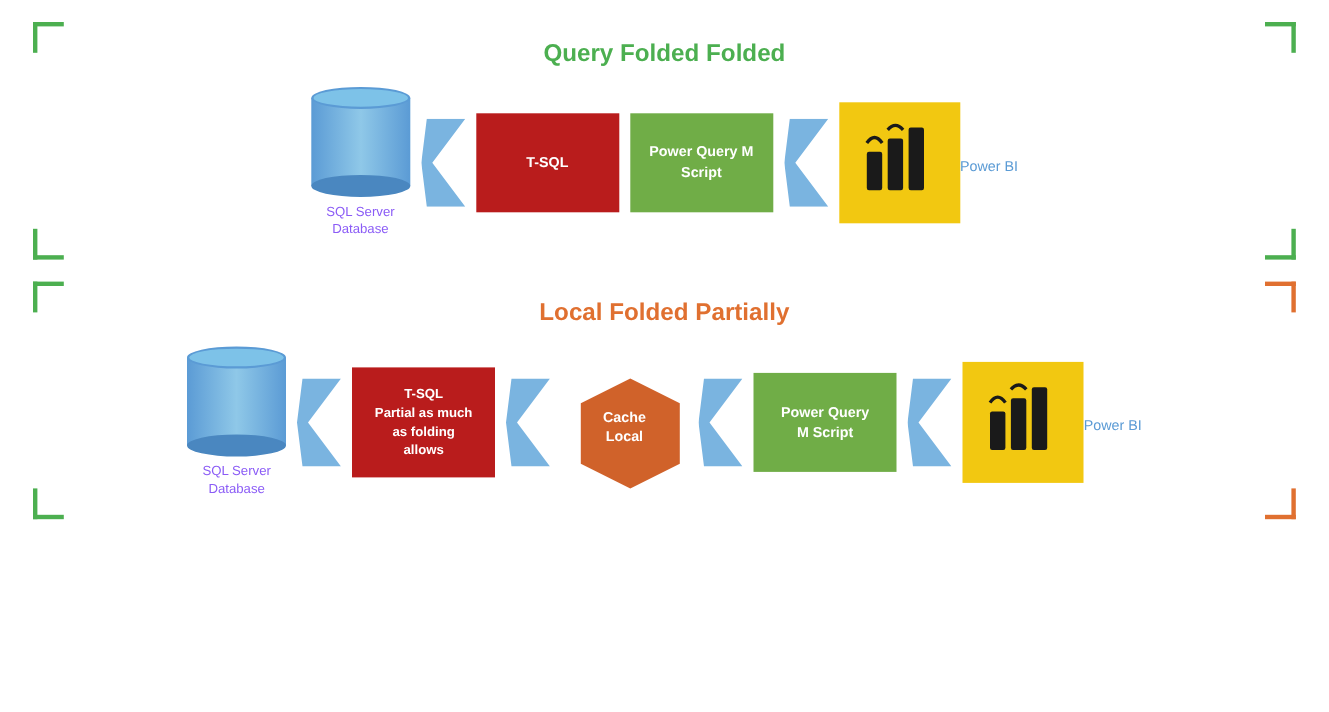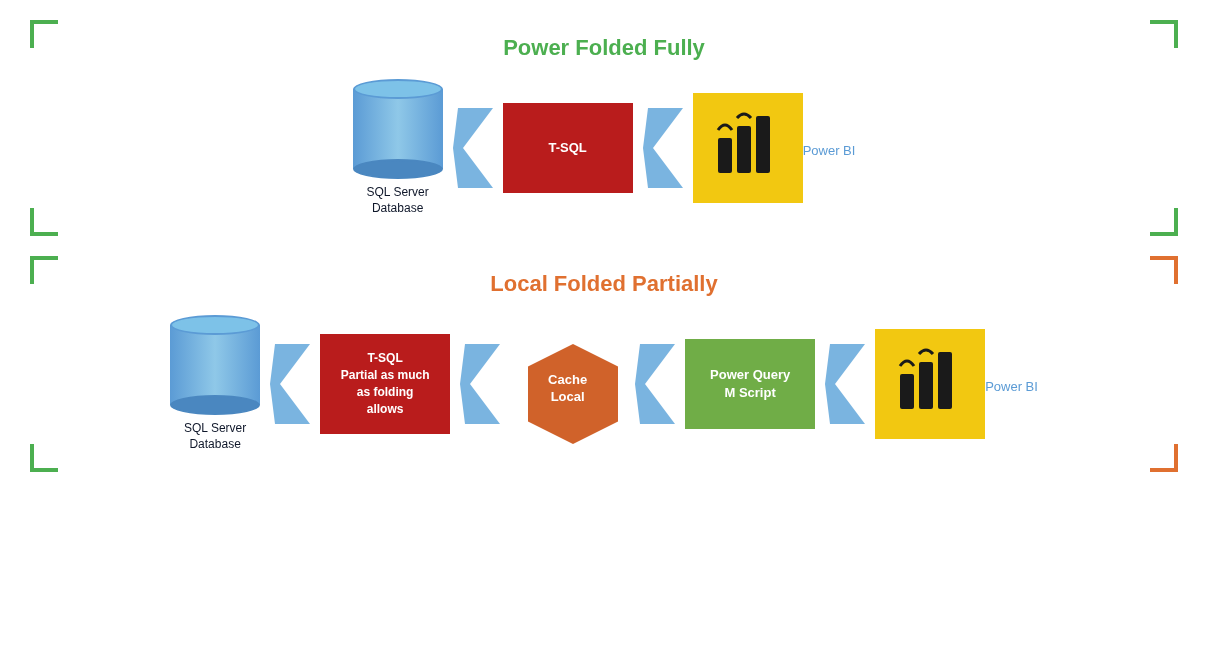--- a/index.html
+++ b/index.html
@@ -91,21 +91,21 @@
       height: 20px;
       background: #4a87c0;
       border-radius: 50%;
       border: 2px solid #4a87c0;
       margin-top: -10px;
       position: relative;
       z-index: 2;
     }
     .cylinder-label {
       font-size: 12px;
-      color: #0f172a;
+      color: #8b5cf6;
       text-align: center;
       margin-top: 6px;
       font-weight: 500;
       line-height: 1.3;
     }
 
     
     .chevron-left {
       width: 40px;
       height: 80px;
@@ -226,21 +226,21 @@
 <body>
 
 <div class="main-container">
 
   <div class="section">
     <div class="corner corner-tl green-corner"></div>
     <div class="corner corner-tr green-corner"></div>
     <div class="corner corner-bl green-corner"></div>
     <div class="corner corner-br green-corner"></div>
 
-    <div class="section-title title-green">Power Folded Fully</div>
+    <div class="section-title title-green">Query Folded Folded</div>
 
     <div class="flow-row">
 
       <div class="cylinder-wrapper">
         <div class="cyl-shape">
           <div class="cyl-ellipse-top"></div>
           <div class="cyl-rect"></div>
           <div class="cyl-ellipse-bottom"></div>
         </div>
         <div class="cylinder-label">SQL Server<br>Database</div>
@@ -248,20 +248,21 @@
 
       <div class="chevron-left">
         <svg viewBox="0 0 40 80" fill="none">
           <polygon points="40,0 10,40 40,80 5,80 0,40 5,0" fill="#7ab4e0"></polygon>
         </svg>
       </div>
 
       <div class="rect-box rect-blue">T-SQL</div>
 
 
+      <div class="rect-box rect-green">Power Query M Script</div>
 
       <div class="chevron-left">
         <svg viewBox="0 0 40 80" fill="none">
           <polygon points="40,0 10,40 40,80 5,80 0,40 5,0" fill="#7ab4e0"></polygon>
         </svg>
       </div>
 
       <div class="powerbi-container">
         <div class="powerbi-icon">
           <svg width="80" height="80" viewBox="0 0 80 80">

